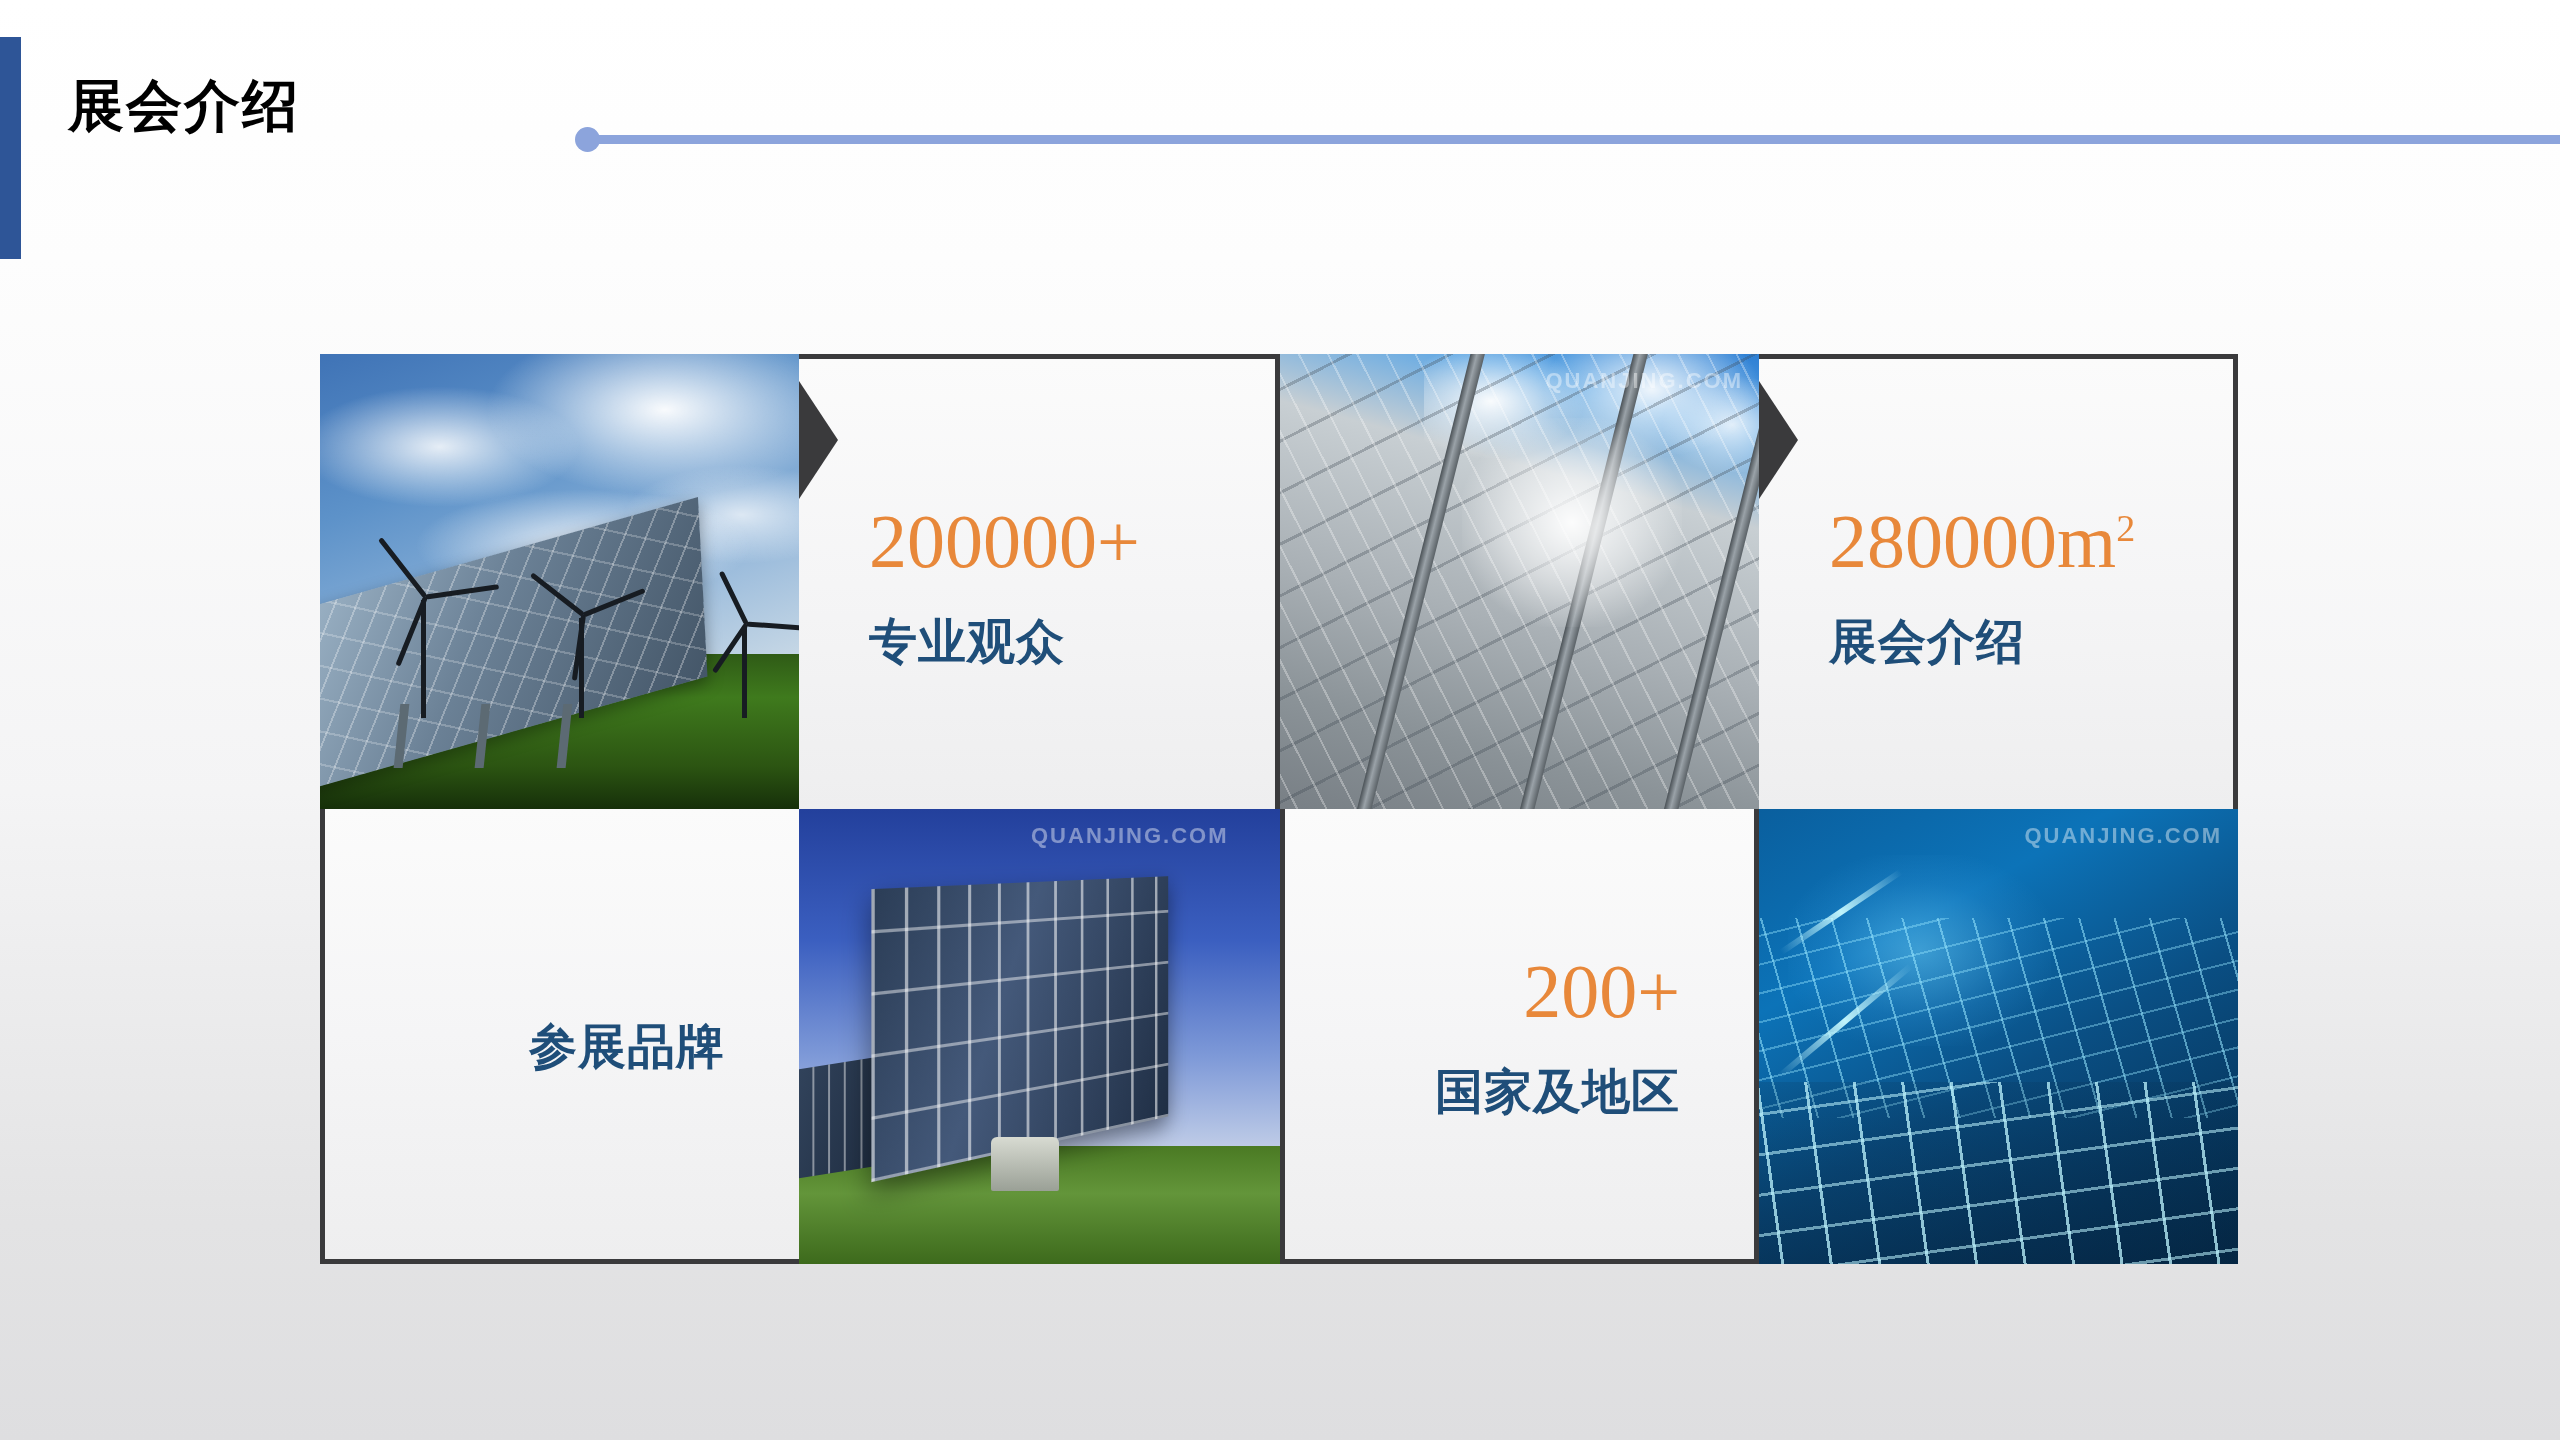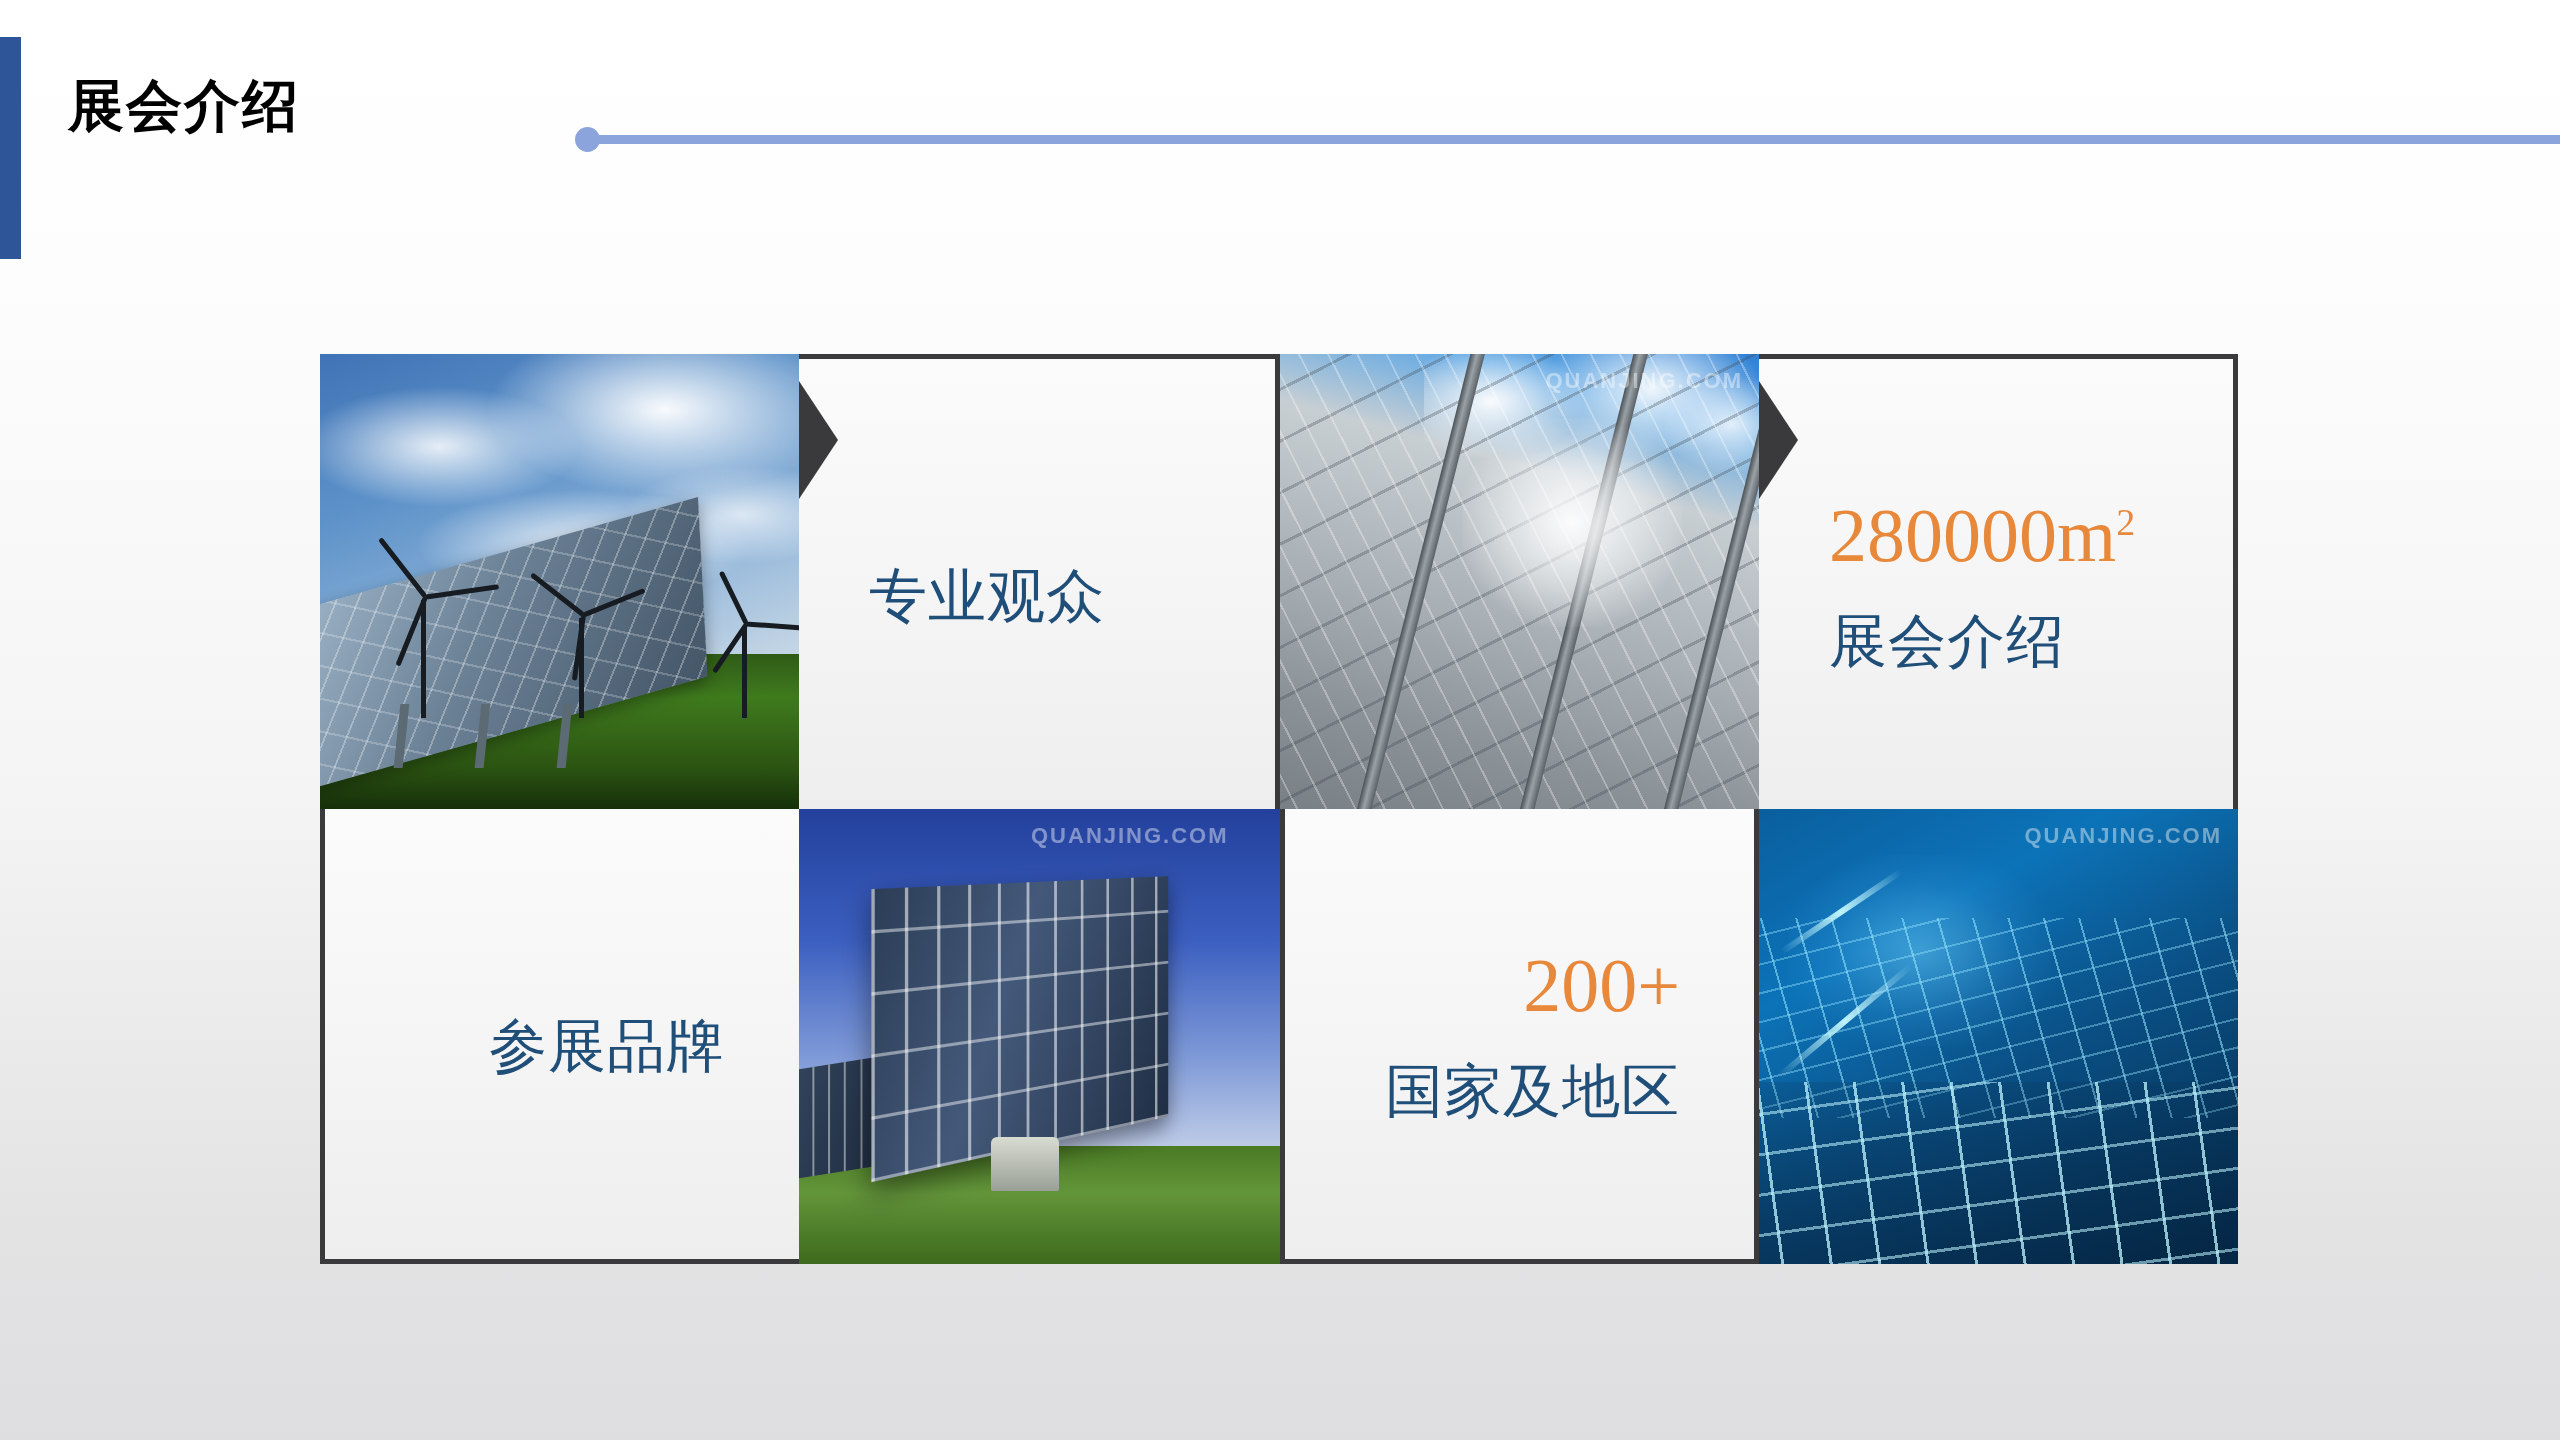--- a/index.html
+++ b/index.html
@@ -132,27 +132,27 @@
     white-space: nowrap;
     font-weight: 400;
   }
   .stat-value sup {
     font-size: 0.5em;
     vertical-align: super;
     line-height: 0;
   }
   .stat-label {
     margin-top: 26px;
-    font-size: 58px;
+    font-size: 48px;
     color: #1F4E79;
     line-height: 1.2;
     letter-spacing: 1px;
     white-space: nowrap;
     font-family: "DejaVu Sans", "Liberation Sans", sans-serif;
-    font-weight: 400;
+    font-weight: 700;
   }
 
   
   .arrow-notch {
     position: absolute;
     top: 22px;
     width: 39px;
     height: 118px;
     background: #3a3a3c;
     z-index: 3;
@@ -354,20 +354,23 @@
             <div class="blade" style="height:58px; transform:rotate(274deg);"></div>
           </div>
         </div>
       </div>
     </div>
 
     <div class="cell col-2">
       <div class="text-panel border-top-right">
         <div class="arrow-notch point-right"></div>
         <div class="panel-inner align-left">
+          <div class="stat-value">
+            <span>200000+</span>
+          </div>
           <div class="stat-label">专业观众</div>
         </div>
       </div>
     </div>
 
     <div class="cell col-3">
       <div class="photo photo-panels-silver">
         <div class="photo-inner">
           <div class="bg"></div>
           <div class="clouds"></div>

